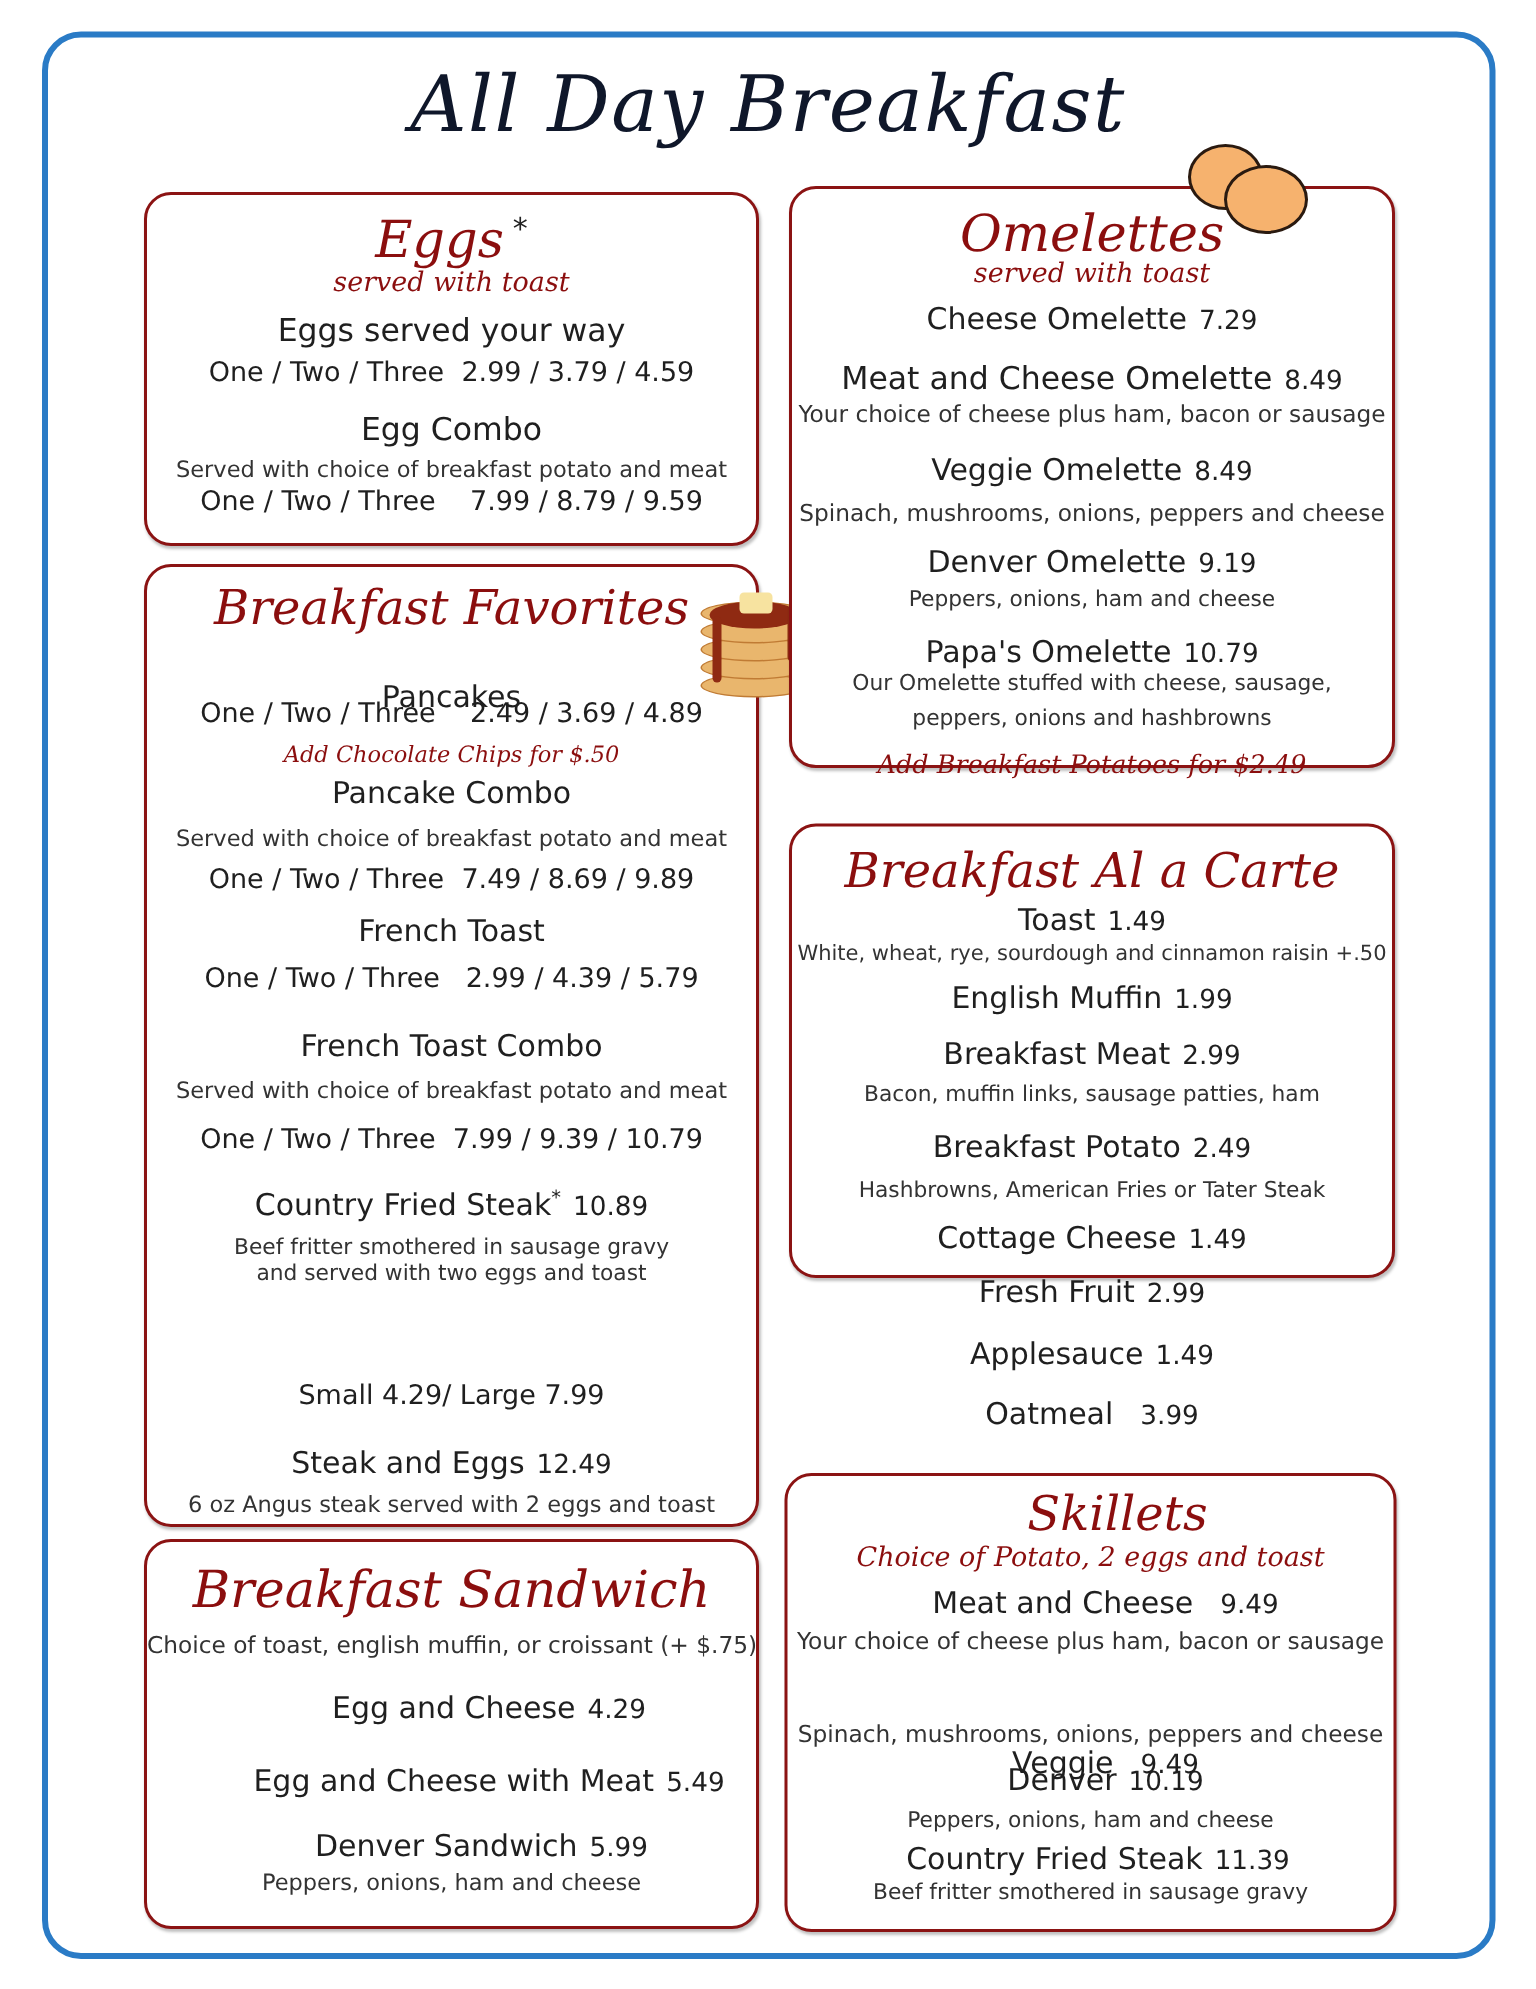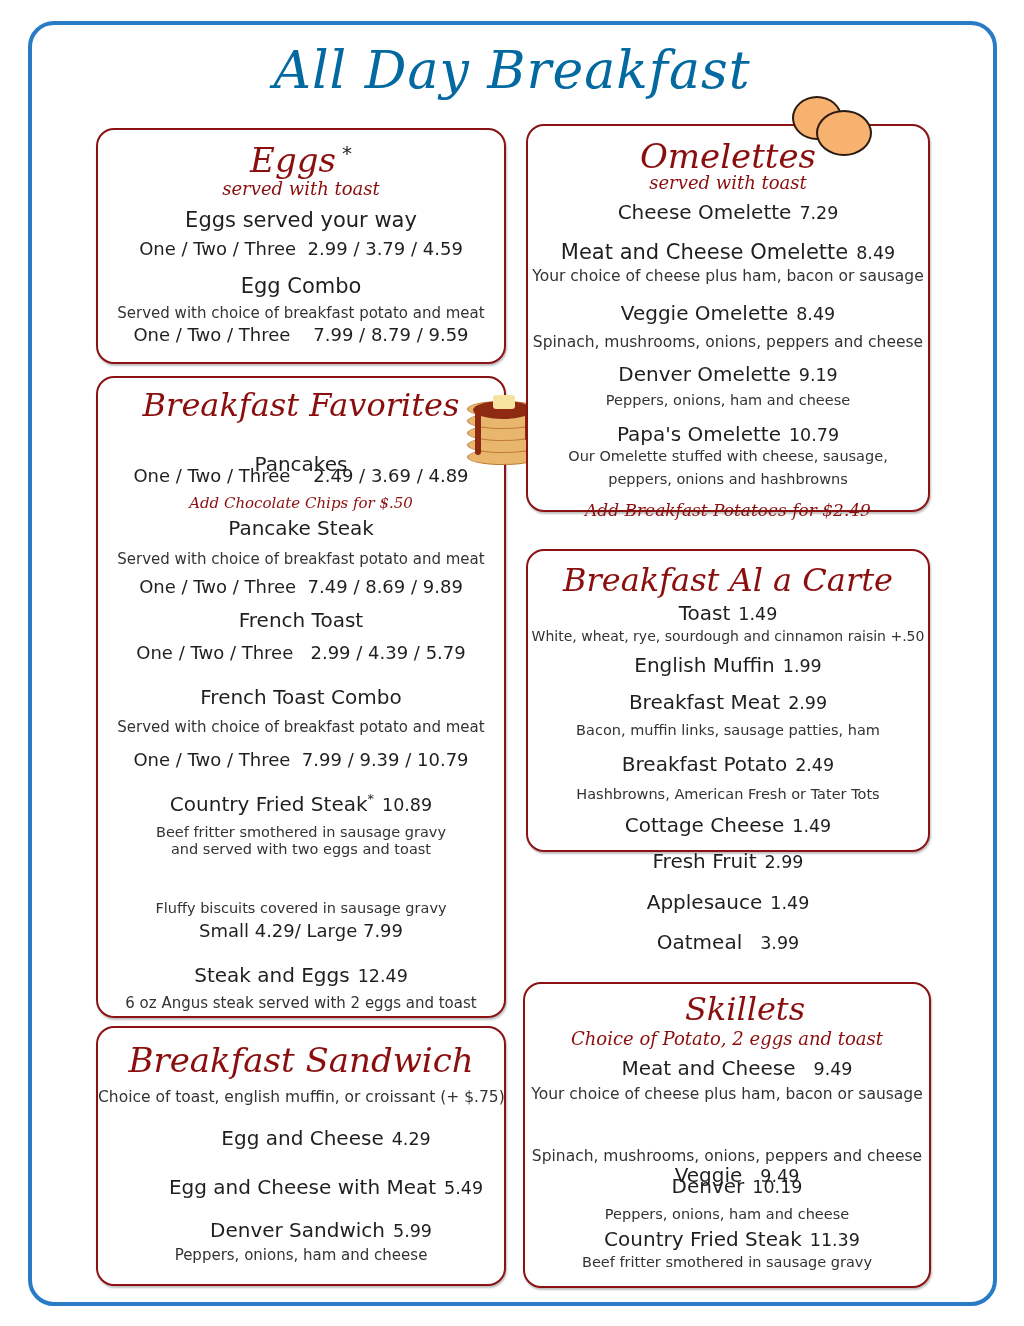--- a/index.html
+++ b/index.html
@@ -6,21 +6,21 @@
   html, body { width: 1024px; height: 1326px; background: #ffffff; overflow: hidden; }
   body { position: relative; font-family: "Liberation Sans", "DejaVu Sans", sans-serif; color: #1f1f1f; }
 
   .outer-frame {
     position: absolute; left: 28px; top: 21px; width: 969px; height: 1285px;
     border: 4px solid #2a7bc6; border-radius: 26px; background: #fff;
   }
   .main-title {
     position: absolute; left: 0; top: 40px; width: 1024px; text-align: center;
     font-family: "DejaVu Serif", serif; font-style: italic; font-size: 52px;
-    color: #0369a1; letter-spacing: 1px;
+    color: #0f172a; letter-spacing: 1px;
   }
   .box {
     position: absolute; border: 2px solid #8b1313; border-radius: 18px; background: #fff;
     box-shadow: 1px 2px 2px rgba(0,0,0,0.25);
   }
   .script {
     font-family: "DejaVu Serif", serif; font-style: italic; color: #8b0e0e;
     text-align: center; position: absolute; left: 0; width: 100%; white-space: nowrap;
   }
   .line {
@@ -61,32 +61,31 @@
   <div class="line item" style="top:144px; font-size:21px;">Egg Combo</div>
   <div class="line desc" style="top:174px; font-size:15px;">Served with choice of breakfast potato and meat</div>
   <div class="line opts" style="top:194px;"><span>One / Two / Three</span>&nbsp;&nbsp;&nbsp;&nbsp;<span>7.99 / 8.79 / 9.59</span></div>
 </div>
 
 <div class="box" style="left:96px; top:376px; width:410px; height:642px;">
   <div class="script" style="top:8px; font-size:32px;">Breakfast Favorites</div>
   <div class="line item" style="top:74px;">Pancakes</div>
   <div class="line opts" style="top:87px;"><span>One / Two / Three</span>&nbsp;&nbsp;&nbsp;&nbsp;<span>2.49 / 3.69 / 4.89</span></div>
   <div class="script" style="top:116px; font-size:15px;">Add Chocolate Chips for $.50</div>
-  <div class="line item" style="top:138px;">Pancake Steak</div>
+  <div class="line item" style="top:138px;">Pancake Combo</div>
   <div class="line desc" style="top:172px; font-size:15px;">Served with choice of breakfast potato and meat</div>
   <div class="line opts" style="top:198px;"><span>One / Two / Three</span>&nbsp;&nbsp;<span>7.49 / 8.69 / 9.89</span></div>
   <div class="line item" style="top:230px;">French Toast</div>
   <div class="line opts" style="top:264px;"><span>One / Two / Three</span>&nbsp;&nbsp;&nbsp;<span>2.99 / 4.39 / 5.79</span></div>
   <div class="line item" style="top:307px;">French Toast Combo</div>
   <div class="line desc" style="top:340px; font-size:15px;">Served with choice of breakfast potato and meat</div>
   <div class="line opts" style="top:371px;"><span>One / Two / Three</span>&nbsp;&nbsp;<span>7.99 / 9.39 / 10.79</span></div>
   <div class="line item" style="top:413px;"><span>Country Fried Steak</span><span class="sup">*</span><span class="price">10.89</span></div>
   <div class="line desc" style="top:446px;">Beef fritter smothered in sausage gravy</div>
   <div class="line desc" style="top:463px;">and served with two eggs and toast</div>
-  <div class="line desc" style="top:522px;">Fluffy biscuits covered in sausage gravy</div>
   <div class="line opts" style="top:542px;">Small 4.29/ Large 7.99</div>
   <div class="line item" style="top:585px;"><span>Steak and Eggs</span><span class="price">12.49</span></div>
   <div class="line desc" style="top:616px; font-size:15px;">6 oz Angus steak served with 2 eggs and toast</div>
 </div>
 
 <div class="pancake-stack">
   <div class="pc" style="top:56px;"></div>
   <div class="pc" style="top:44px;"></div>
   <div class="pc" style="top:32px;"></div>
   <div class="pc" style="top:20px;"></div>
@@ -128,21 +127,21 @@
 </div>
 
 <div class="box" style="left:526px; top:549px; width:404px; height:303px;">
   <div class="script" style="top:10px; font-size:32px;">Breakfast Al a Carte</div>
   <div class="line item" style="top:50px;"><span>Toast</span><span class="price">1.49</span></div>
   <div class="line desc" style="top:77px; font-size:14px;">White, wheat, rye, sourdough and cinnamon raisin +.50</div>
   <div class="line item" style="top:102px;"><span>English Muffin</span><span class="price">1.99</span></div>
   <div class="line item" style="top:139px;"><span>Breakfast Meat</span><span class="price">2.99</span></div>
   <div class="line desc" style="top:171px;">Bacon, muffin links, sausage patties, ham</div>
   <div class="line item" style="top:201px;"><span>Breakfast Potato</span><span class="price">2.49</span></div>
-  <div class="line desc" style="top:235px;">Hashbrowns, American Fresh or Tater Tots</div>
+  <div class="line desc" style="top:235px;">Hashbrowns, American Fries or Tater Steak</div>
   <div class="line item" style="top:262px;"><span>Cottage Cheese</span><span class="price">1.49</span></div>
   <div class="line item" style="top:298px;"><span>Fresh Fruit</span><span class="price">2.99</span></div>
   <div class="line item" style="top:339px;"><span>Applesauce</span><span class="price">1.49</span></div>
   <div class="line item" style="top:379px;"><span>Oatmeal</span><span class="price" style="margin-left:18px;">3.99</span></div>
 </div>
 
 <div class="box" style="left:523px; top:982px; width:408px; height:306px;">
   <div class="script" style="top:6px; font-size:32px;padding-left:36px;">Skillets</div>
   <div class="script" style="top:44px; font-size:18px;">Choice of Potato, 2 eggs and toast</div>
   <div class="line item" style="top:72px; padding-left:20px;"><span>Meat and Cheese</span><span class="price" style="margin-left:18px;">9.49</span></div>

